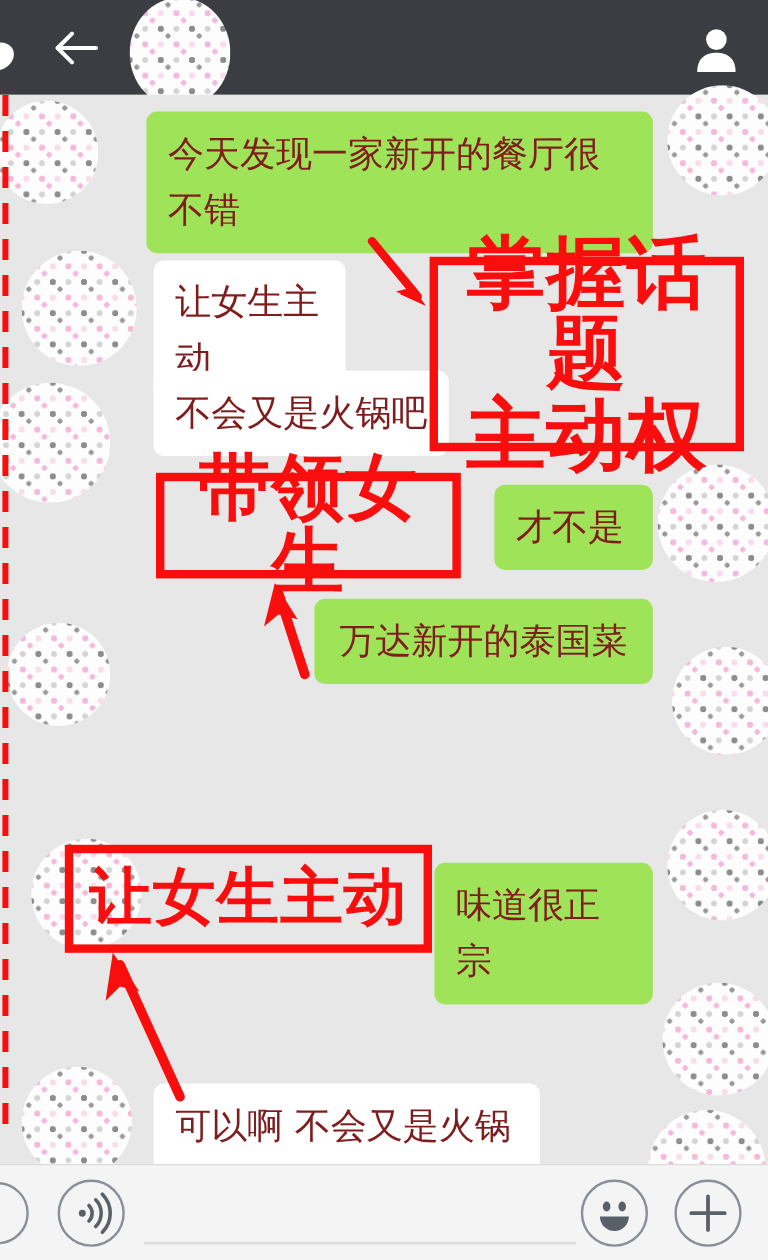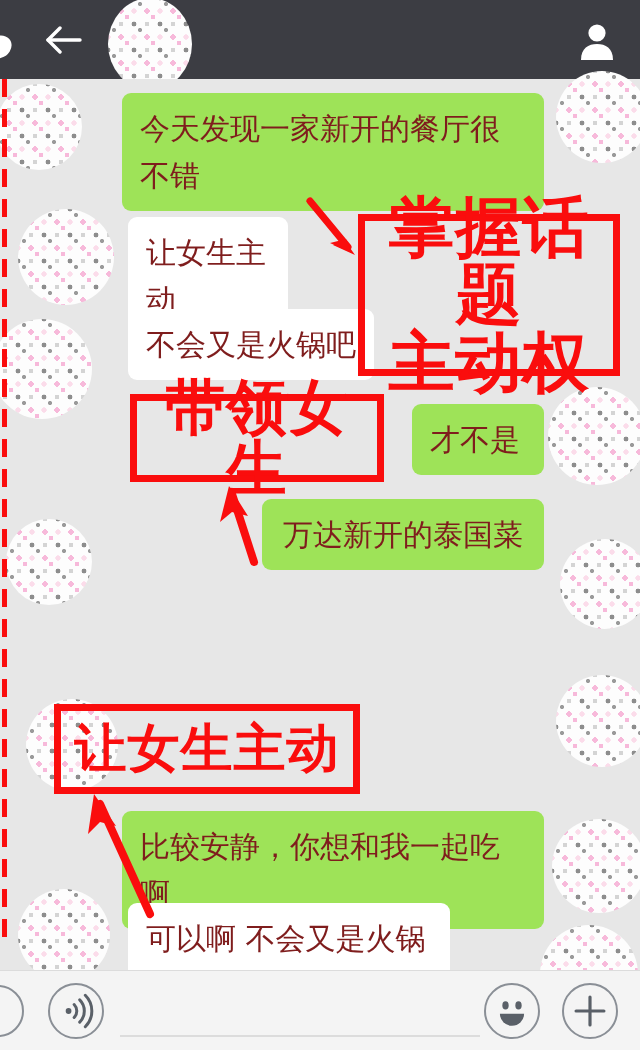--- a/index.html
+++ b/index.html
@@ -176,22 +176,22 @@
 
     <div class="bubble in" style="left:128px; top:138px; width:160px;">让女生主动</div>
 
     <div class="bubble out" style="left:412px; top:325px; width:132px;">才不是</div>
 
     <div class="bubble in" style="left:128px; top:230px; width:246px;">不会又是火锅吧</div>
 
     <div class="bubble out" style="left:262px; top:420px; width:282px;text-align:center;">万达新开的泰国菜</div>
 
 
-
-    <div class="bubble out" style="left:122px; top:732px; width:422px;">比较安静，你想和我一起吃啊</div>
+    <div class="bubble out" style="left:362px; top:640px; width:182px;">味道很正宗</div>
+
 
     <div class="bubble in" style="left:128px; top:824px; width:322px;">可以啊 不会又是火锅吧</div>
   </div>
 
   <div id="left-rule"></div>
 
   <svg class="anno-arrow" style="left:300px; top:195px;" width="80" height="70" viewBox="0 0 80 70">
     <path d="M12 8 L50 50 L41 40 L55 60 L33 50 L44 47 L6 6 Z" fill="#fa0d0d"></path>
     <path d="M10 6 L48 52" stroke="#fa0d0d" stroke-width="7" stroke-linecap="round"></path>
     <path d="M52 58 L30 48 L46 44 Z" fill="#fa0d0d"></path>

